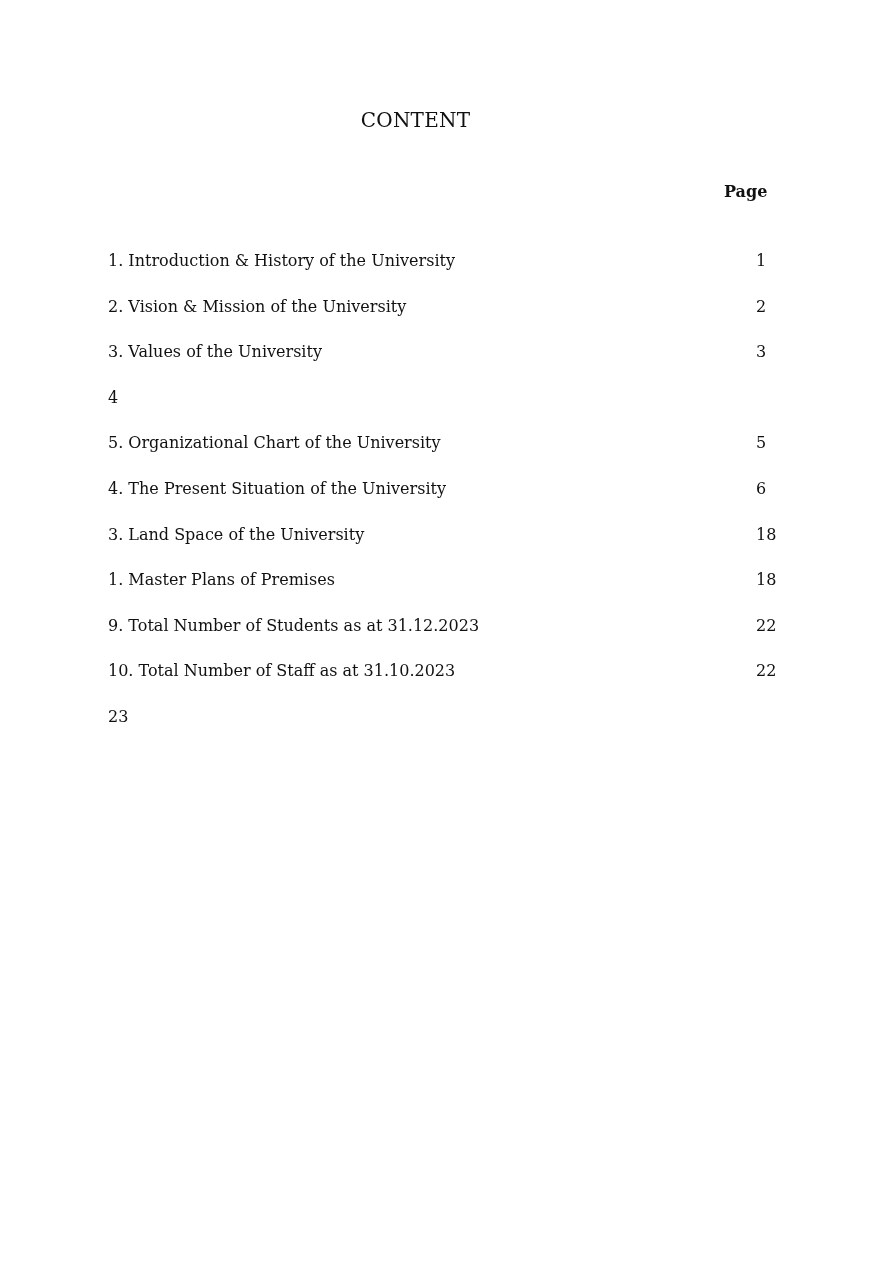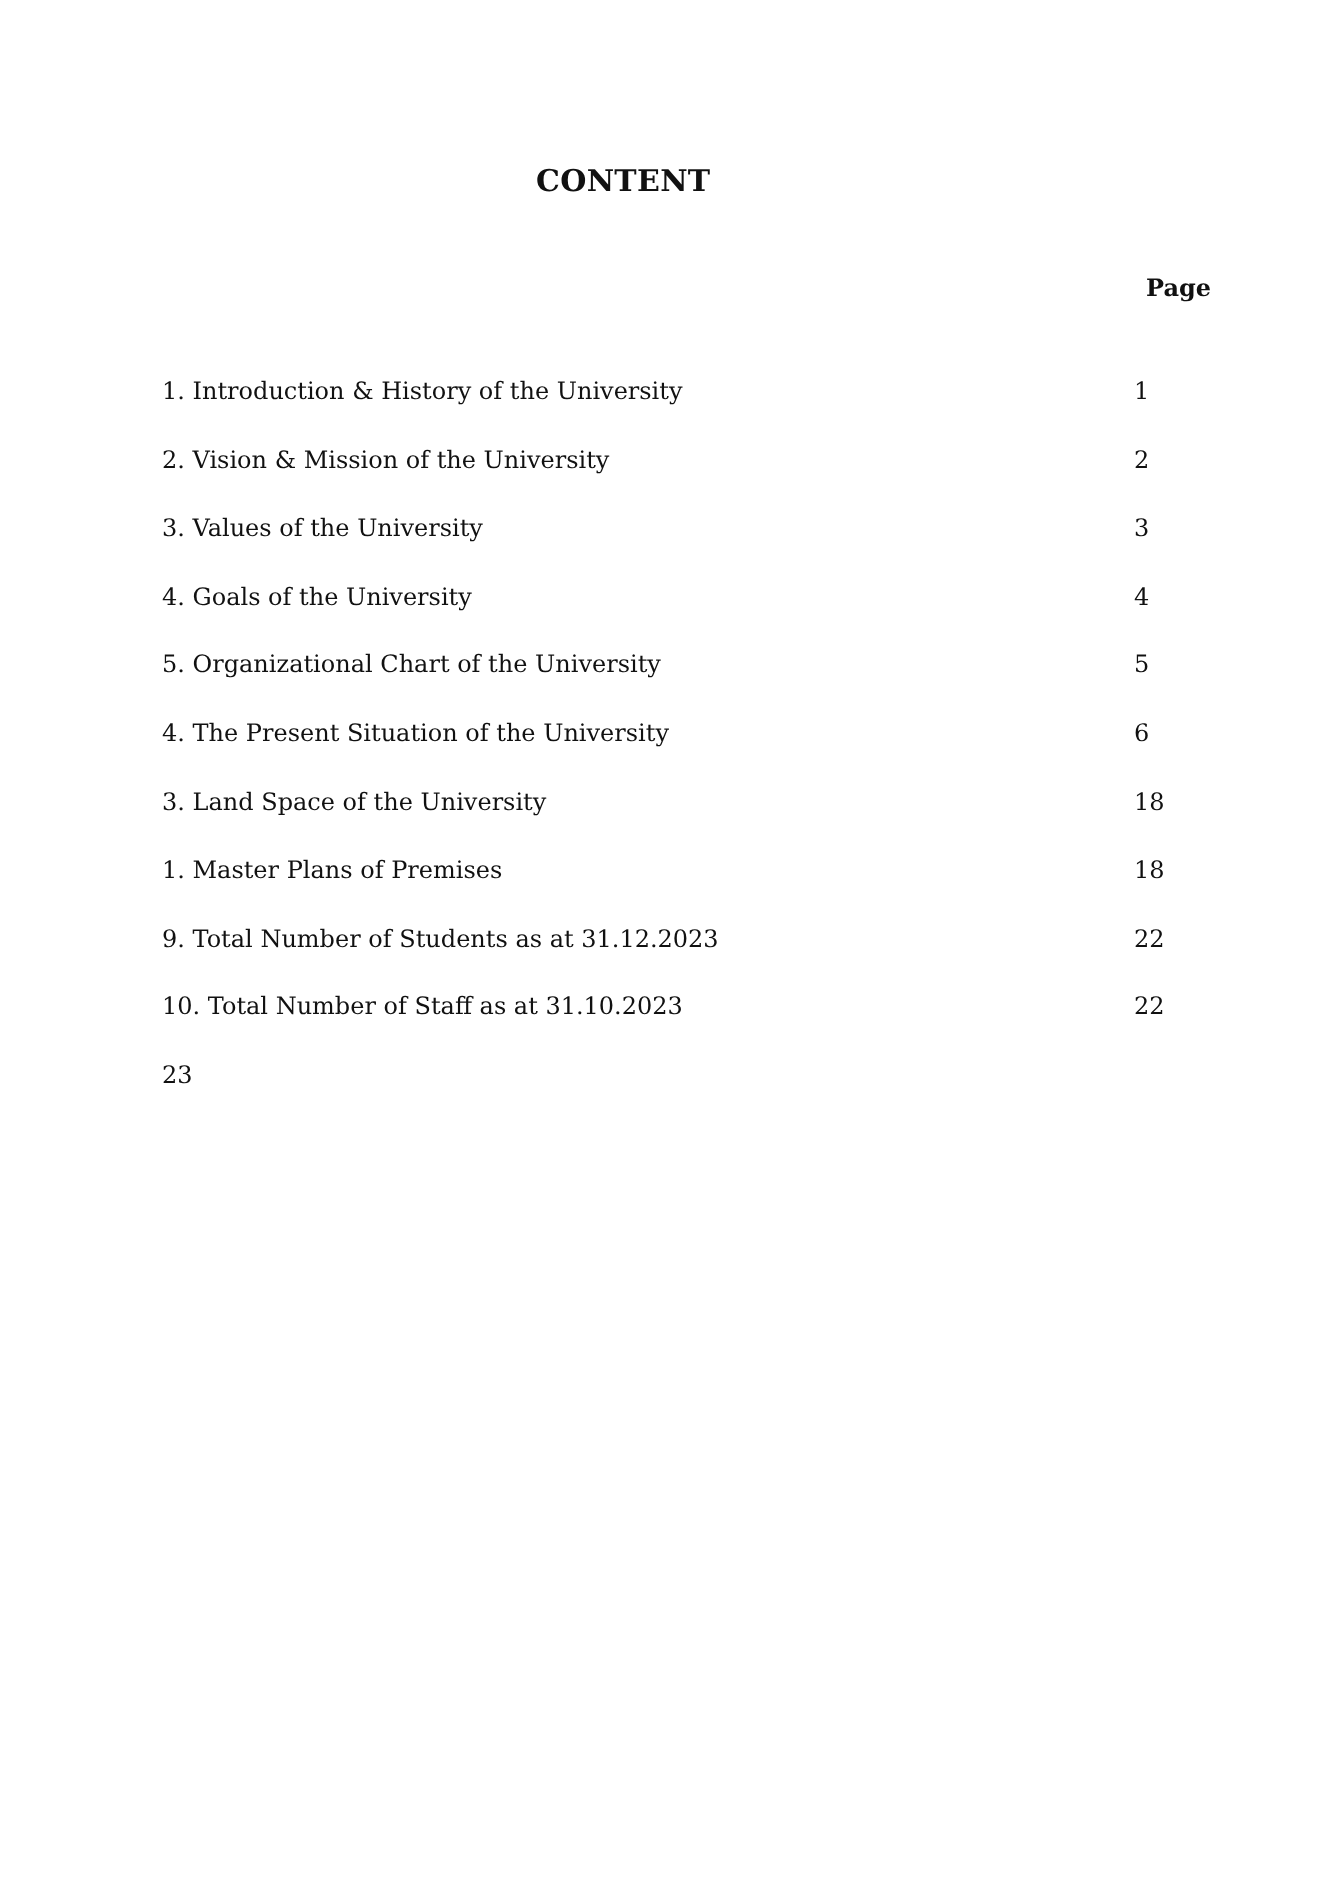--- a/index.html
+++ b/index.html
@@ -1,20 +1,20 @@
 <!DOCTYPE html>
 <html><head>
   <meta charset="utf-8">
   <style>
     html, body { margin: 0; padding: 0; background: #ffffff; }
     body { width: 893px; height: 1262px; position: relative; overflow: hidden;
            font-family: "DejaVu Serif", "Liberation Serif", serif; color: #111111; }
     .title { position: absolute; top: 108px; left: 0; width: 831px; text-align: center;
-             font-weight: bold; font-size: 20px; letter-spacing: 0.2px; }
-    .page-head { position: absolute; top: 182px; left: 724px; font-weight: bold; font-size: 16px; margin-left: 40px; }
+             font-weight: normal; font-size: 20px; letter-spacing: 0.2px; }
+    .page-head { position: absolute; top: 182px; left: 724px; font-weight: bold; font-size: 16px; }
     .toc { position: absolute; top: 250px; left: 108px; width: 670px; margin: 0; padding: 0; list-style: none; }
     .toc-row { height: 45.6px; display: flex; justify-content: space-between; align-items: flex-start;
                font-size: 16px; line-height: 22px; }
     .toc-title { white-space: nowrap; }
     .toc-page { width: 22px; text-align: left; }
   </style>
 </head>
 <body>
 
 <div class="title">CONTENT</div>
@@ -27,21 +27,20 @@
     </li>
   <li class="toc-row">
       <span class="toc-title">2. Vision &amp; Mission of the University</span>
       <span class="toc-page">2</span>
     </li>
   <li class="toc-row">
       <span class="toc-title">3. Values of the University</span>
       <span class="toc-page">3</span>
     </li>
   <li class="toc-row">
-      <span class="toc-title">4. Goals of the University</span>
       <span class="toc-page">4</span>
     </li>
   <li class="toc-row">
       <span class="toc-title">5. Organizational Chart of the University</span>
       <span class="toc-page">5</span>
     </li>
   <li class="toc-row">
       <span class="toc-title">4. The Present Situation of the University</span>
       <span class="toc-page">6</span>
     </li>

